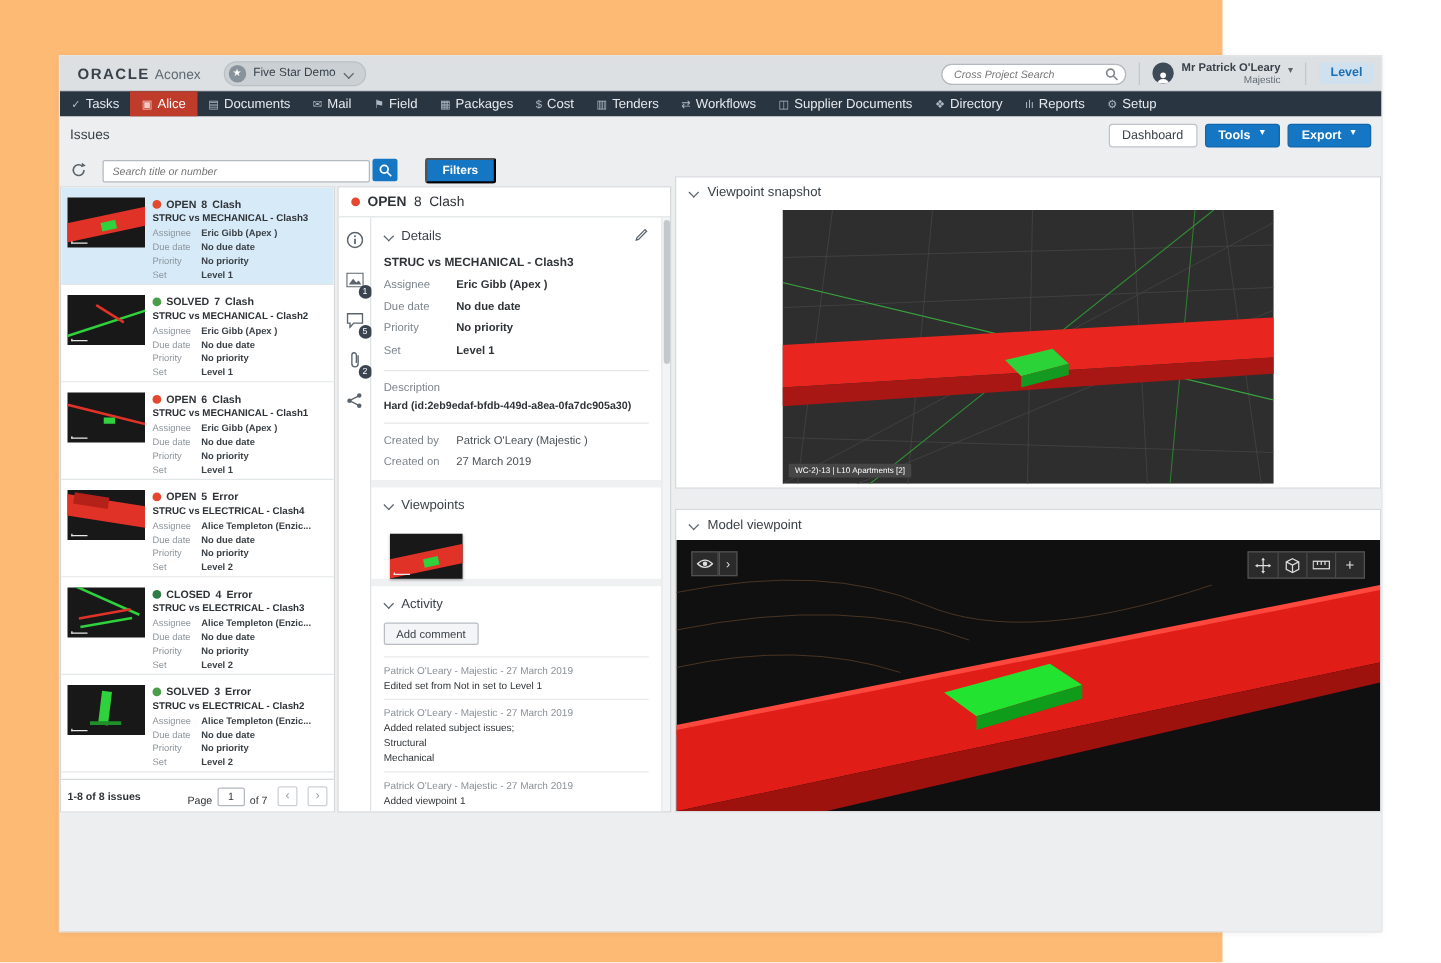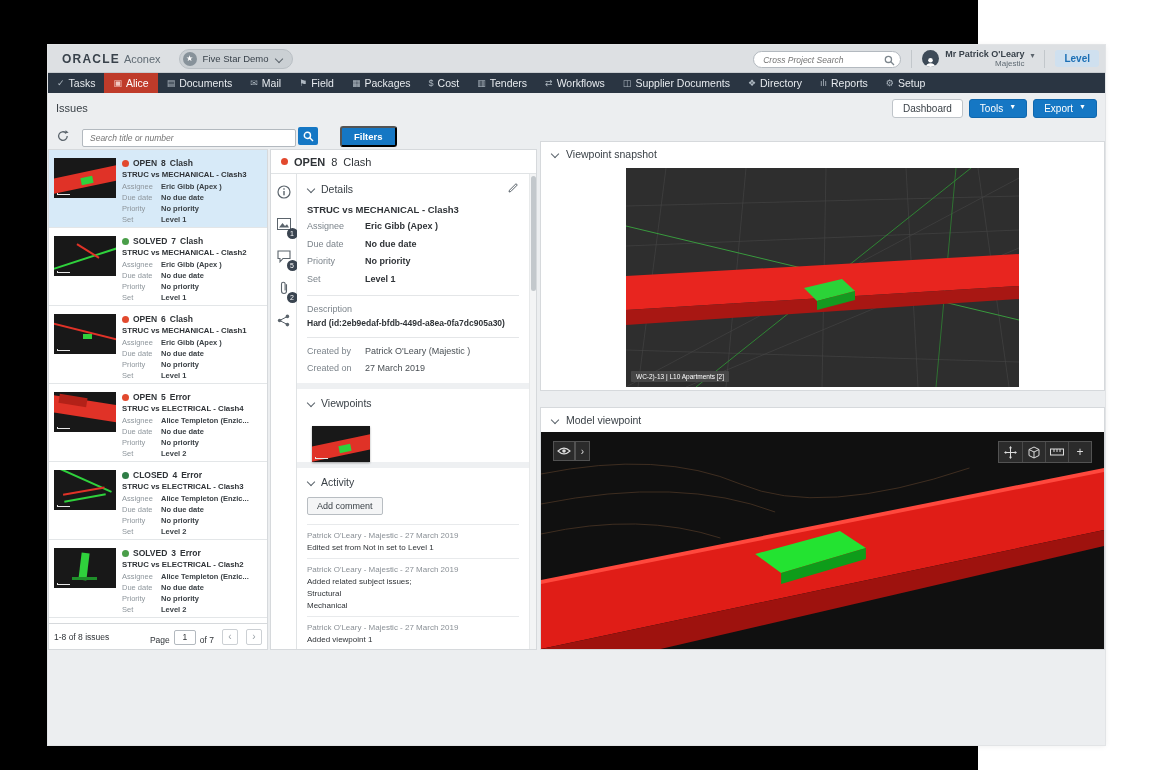--- a/index.html
+++ b/index.html
@@ -1,17 +1,17 @@
 <!DOCTYPE html>
 <html><head>
 <meta charset="utf-8">
 <style>
   * { margin:0; padding:0; box-sizing:border-box; }
   html,body { width:1153px; height:770px; background:#ffffff; font-family:"Liberation Sans","DejaVu Sans",sans-serif; overflow:hidden; }
-  .stage { position:relative; width:978px; height:770px; background:#000000; }
+  .stage { position:relative; width:978px; height:770px; background:#fdba74; }
   .app { position:absolute; left:48px; top:45px; width:1057px; height:700px; background:#eceef0; outline:1px solid #e2e4e6; box-shadow:0 1px 6px rgba(0,0,0,.08); }
 
   
   .topbar { position:absolute; left:0; top:0; width:100%; height:28px; background:#dde0e3; border-bottom:1px solid #c7cbcf; display:flex; align-items:center; padding:0 6px; }
   .logo { display:flex; align-items:baseline; gap:4px; padding:0 8px 0 8px; }
   .logo .oracle { font-weight:bold; font-size:12px; letter-spacing:1.2px; color:#39424b; }
   .logo .aconex { font-size:11px; color:#5f6a73; }
   .proj-pill { display:flex; align-items:center; gap:6px; background:#cbd0d4; border:1px solid #b9bfc4; border-radius:11px; height:20px; padding:0 9px 0 3px; font-size:9.5px; color:#39424b; margin-left:10px; }
   .proj-avatar { width:14px; height:14px; border-radius:50%; background:#87929a; color:#fff; font-size:8px; display:flex; align-items:center; justify-content:center; }
   .chev { width:8px; height:8px; display:inline-block; position:relative; }
@@ -34,21 +34,21 @@
   .nav-item { display:flex; align-items:center; gap:4px; padding:0 9px; color:#e6eaee; font-size:10.5px; white-space:nowrap; }
   .nav-item .glyph { font-size:9px; color:#aeb8c1; }
   .nav-item.active { background:#bf3b2a; color:#fff; }
   .nav-item.active .glyph { color:#f3c9c2; }
 
   
   .subbar { position:absolute; top:48px; left:0; width:100%; height:30px; display:flex; align-items:center; padding:12px 8px; }
   .page-title { font-size:11px; color:#3a4147; }
   .sub-actions { margin-left:auto; display:flex; gap:6px; align-items:center; }
   .btn-white { background:#fff; border:1px solid #bfc4c9; border-radius:3px; font-size:10px; color:#3a4147; padding:3px 10px; }
-  .btn-blue { background:#1577c4; border:1px solid #1067ad; border-radius:3px; font-size:10px; color:#fff; padding:3px 10px; display:flex; gap:6px; align-items:flex-start; }
+  .btn-blue { background:#1577c4; border:1px solid #1067ad; border-radius:3px; font-size:10px; color:#fff; padding:3px 10px; display:flex; gap:6px; align-items:flex-start;font-weight:bold; }
   .caret { font-size:7px; }
 
   
   .list-toolbar { position:absolute; top:80px; left:0; width:489px; height:22px; display:flex; align-items:center; padding-left:8px; }
   .refresh-icon { width:14px; height:14px; }
   .issue-search { position:relative; margin-left:12px; width:236px; height:18px; }
   .issue-search input { width:214px; height:18px; border:1px solid #b3b9bf; border-radius:2px; font-size:8.5px; font-style:italic; color:#7a828a; padding:0 7px; outline:none; font-family:inherit; background:#fff; }
   .search-btn { position:absolute; right:0; top:0; width:20px; height:18px; background:#1577c4; border-radius:2px; display:flex; align-items:center; justify-content:center; }
   .filters-btn { margin-left:22px; background:#1577c4; border-radius:3px; color:#fff; font-size:9.5px; font-weight:bold; padding:3px 12px; }
 
@@ -73,21 +73,21 @@
   .thumb-green-blob::before { left:26px; top:5px; width:8px; height:27px; background:#2fd13c; transform:rotate(7deg); }
   .thumb-green-blob::after  { left:18px; top:29px; width:25px; height:3px; background:#1f8f2a; }
   .card-status { position:absolute; left:73px; top:8px; display:flex; align-items:center; gap:4px; font-size:8.5px; font-weight:bold; color:#2f3337; }
   .dot { width:7px; height:7px; border-radius:50%; background:#e2492e; }
   .card-title { position:absolute; left:73px; top:20px; width:144px; font-size:7.8px; font-weight:bold; color:#2f3337; white-space:nowrap; overflow:hidden; }
   .card-row { position:absolute; left:73px; display:flex; font-size:7.5px; line-height:1; }
   .card-row .lbl { width:39px; color:#8e969c; }
   .card-row .val { color:#3a4045; font-weight:bold; }
   .r0 { top:33px; } .r1 { top:44px; } .r2 { top:55px; } .r3 { top:66px; }
   .list-pagination { position:absolute; left:0; bottom:0; width:100%; height:26px; background:#fff; border-top:1px solid #d6d9dc; display:flex; align-items:center; padding:0 5px; font-size:8.5px; color:#2f3337; }
-  .pag-summary { font-weight:normal; }
+  .pag-summary { font-weight:bold; }
   .pag-group { margin-left:auto; display:flex; align-items:flex-end; gap:4px; }
   .page-input { width:22px; height:15px; border:1px solid #b3b9bf; border-radius:2px; font-size:8.5px; text-align:center; font-family:inherit; color:#2f3337; }
   .pag-btn { width:16px; height:16px; border:1px solid #ccd0d4; border-radius:2px; background:#fff; color:#9aa1a7; font-size:10px; display:flex; align-items:center; justify-content:center; margin-left:4px; line-height:1; }
 
   
   .detail-panel { position:absolute; left:222px; top:104px; width:267px; height:501px; background:#eef0f2; border:1px solid #d6d9dc; }
   .detail-header { height:24px; background:#fff; border-bottom:1px solid #e0e3e5; display:flex; align-items:center; gap:6px; padding:0 10px; font-size:11px; color:#2f3337; }
   .detail-header .st { font-weight:bold; }
   .detail-body { position:absolute; top:24px; bottom:0; left:0; right:0; display:flex; }
   .icon-rail { width:26px; background:#fff; border-right:1px solid #e0e3e5; display:flex; flex-direction:column; align-items:center; padding-top:10px; gap:16px; }

